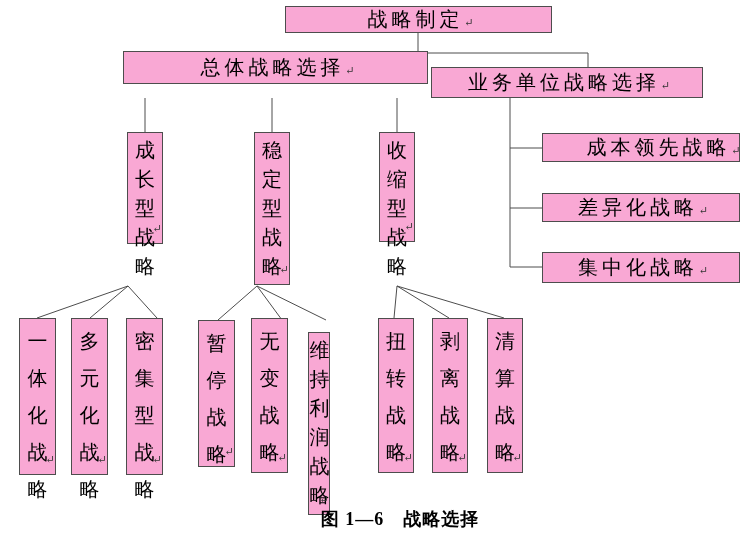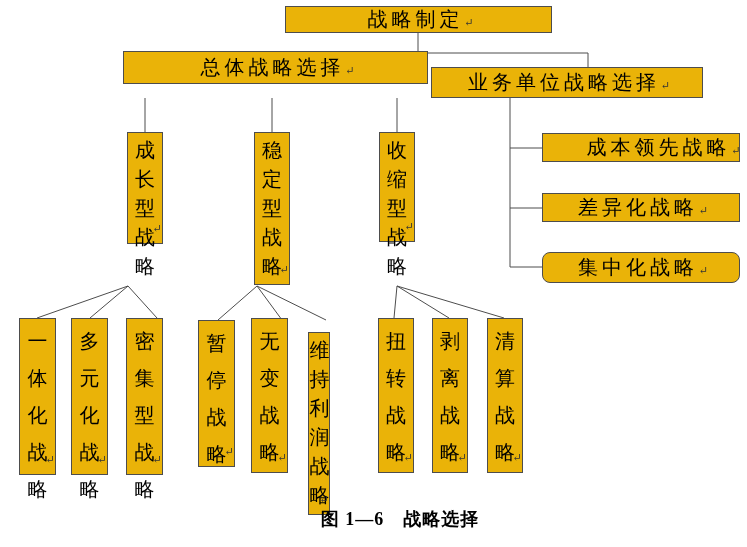--- a/index.html
+++ b/index.html
@@ -9,21 +9,21 @@
     background:#ffffff;
     font-family:"Liberation Serif","DejaVu Serif",serif;
     color:#000000;
     overflow:hidden;
   }
   svg.lines { position:absolute; left:0; top:0; width:747px; height:547px; }
   svg.lines line { stroke:#4d4d4d; stroke-width:1; }
   .box {
     position:absolute;
     border:1px solid #4d4d4d;
-    background:#eab308;
+    background:#f9a8d4;
     box-sizing:border-box;
   }
   .hbox {
     display:flex; align-items:center; justify-content:center;
     font-size:20px; letter-spacing:4px; white-space:nowrap;
   }
   .hbox .label { margin-left:4px; }
   .vbox { text-align:center; font-size:20px; }
   .vtext { display:block; width:21px; margin:0 auto; word-break:break-all; }
   .v5 .vtext { line-height:29px; padding-top:3px; }
@@ -100,21 +100,21 @@
   </div>
 
   <div class="box hbox" style="left:542px; top:133px; width:198px; height:29px;padding-left:41px;">
     <span class="label">成本领先战略</span>
       <span class="mark">↵</span>
   </div>
   <div class="box hbox" style="left:542px; top:193px; width:198px; height:29px;">
     <span class="label">差异化战略</span>
       <span class="mark">↵</span>
   </div>
-  <div class="box hbox" style="left:542px; top:252px; width:198px; height:31px;border-radius:8px;">
+  <div class="box hbox" style="left:542px; top:252px; width:198px; height:31px;">
     <span class="label">集中化战略</span>
       <span class="mark">↵</span>
   </div>
 
   <div class="box vbox v4" style="left:19px; top:318px; width:37px; height:157px;">
     <span class="vtext">一体化战略</span>
     <span class="mark vmark">↵</span>
   </div>
   <div class="box vbox v4" style="left:71px; top:318px; width:37px; height:157px;">
     <span class="vtext">多元化战略</span>

